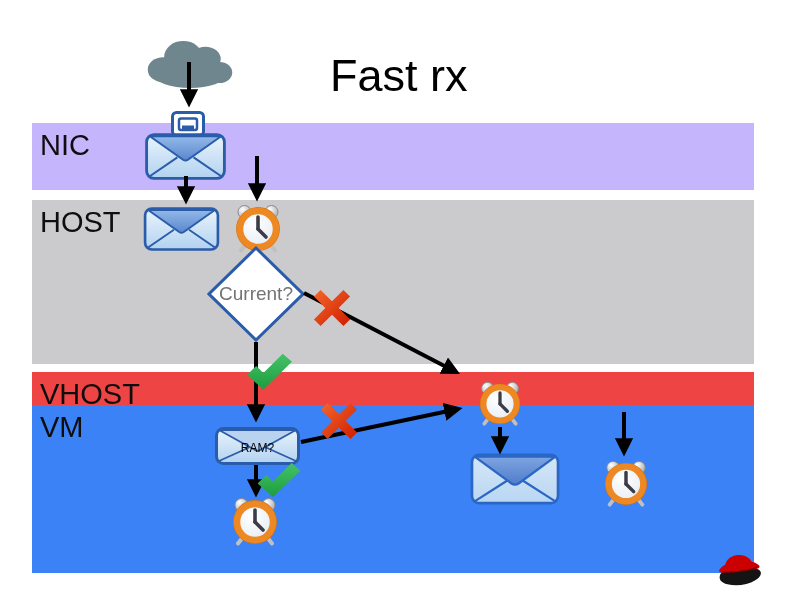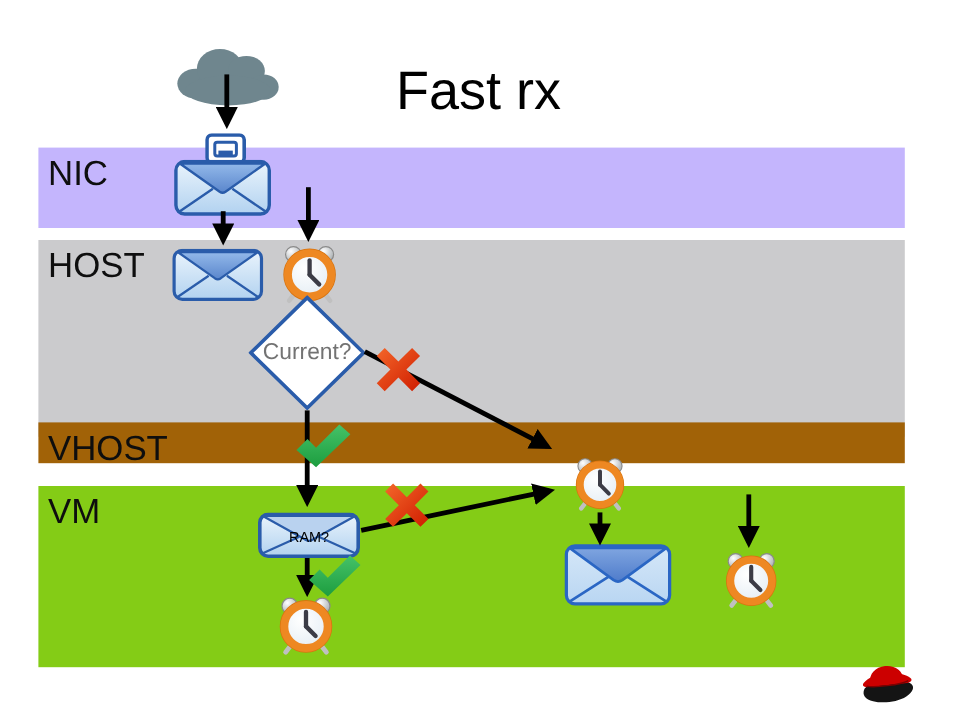--- a/index.html
+++ b/index.html
@@ -3,22 +3,22 @@
 <meta charset="utf-8">
 <style>
   html,body{margin:0;padding:0;background:#fff;}
   .slide{position:relative;width:800px;height:600px;background:#ffffff;overflow:hidden;
          font-family:"Liberation Sans", sans-serif;}
   .title{position:absolute;left:330px;top:50px;font-size:45px;color:#000;letter-spacing:0px;}
   .lane{position:absolute;left:32px;width:722px;}
   .lane-label{position:absolute;left:8px;top:6px;font-size:29px;color:#0e0e0e;}
   .lane-nic{top:123px;height:67px;background:#c4b5fd;}
   .lane-host{top:190px;height:164px;background:#cbcbcd;margin-top:10px;}
-  .lane-vhost{top:352px;height:34px;background:#a16207;}
-  .lane-vm{top:405px;height:151px;background:#84cc16;}
+  .lane-vhost{top:372px;height:34px;background:#ef4444;}
+  .lane-vm{top:405px;height:168px;background:#3b82f6;}
   .icon{position:absolute;}
   .arrows{position:absolute;left:0;top:0;pointer-events:none;}
   .diamond-label{position:absolute;left:207px;top:283px;width:98px;text-align:center;
                  font-size:19px;color:#737373;}
   .ram-box{position:absolute;left:215px;top:427px;width:85px;height:38px;}
   .ram-label{position:absolute;inset:0;display:flex;align-items:center;justify-content:center;
              font-size:12px;color:#000;padding-top:3px;}
 </style>
 </head>
 <body>

